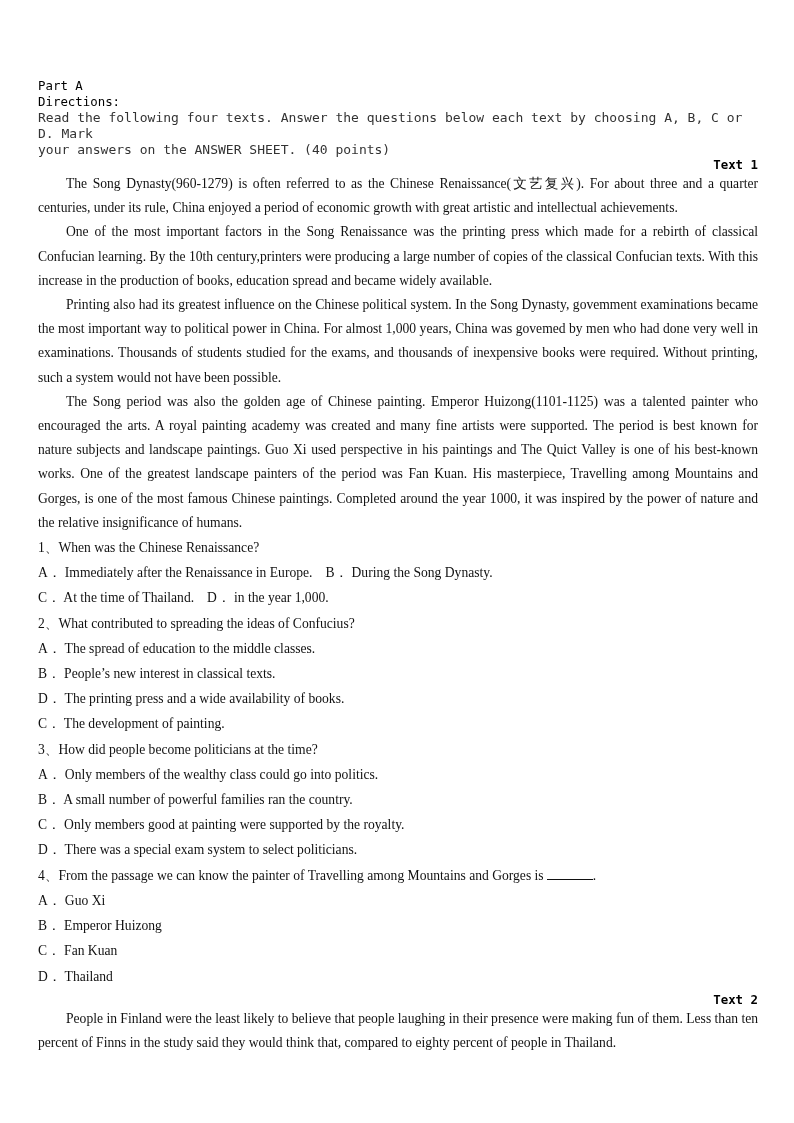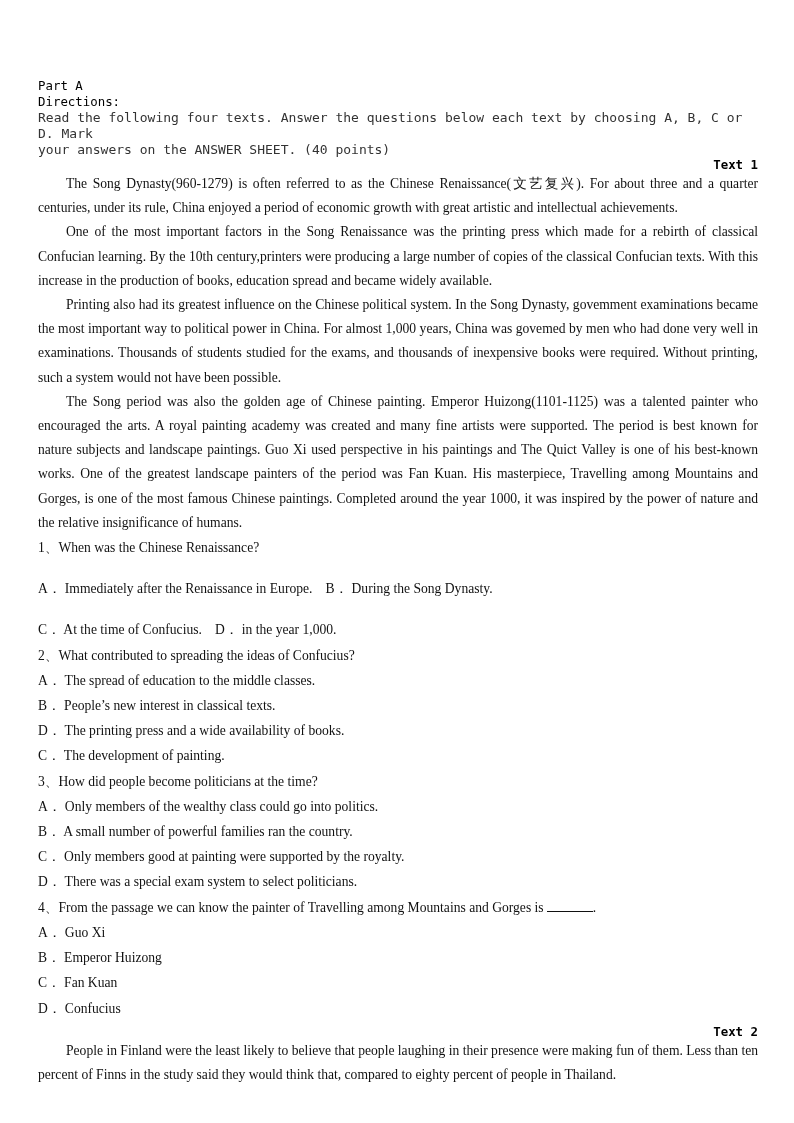--- a/index.html
+++ b/index.html
@@ -7,21 +7,21 @@
   .page { position: absolute; left: 38px; top: 78px; width: 720px; }
   .mono { font-family: "DejaVu Sans Mono", "Liberation Mono", monospace; font-size: 12.4px; line-height: 16px; letter-spacing: 0px; }
   .mono.bold { font-weight: normal; }
   .mono.light { color: #333; font-size: 13px; }
   .title-center { text-align: right; font-family: "DejaVu Sans Mono", "Liberation Mono", monospace; font-size: 12.4px; line-height: 14px; font-weight: bold; margin-left: 0; }
   .serif { font-family: "Liberation Serif", "DejaVu Serif", serif; font-size: 13.6px; line-height: 24.2px; color: #111; }
   .para { text-indent: 28px; text-align: justify; margin: 0; }
   .q, .opt { margin: 0; white-space: pre; }
   .q { line-height: 25.2px; }
   .opt { line-height: 25.2px; }
-  .opt-inline { display: inline-block; margin-top: 16px; }
+  .opt-inline { display: inline-block; }
   .opt-gap { display: inline-block; width: 13px; }
   .blank { display: inline-block; width: 46px; border-bottom: 1px solid #111; height: 1px; vertical-align: baseline; margin-left: 3px; }
   .section-text2 { margin-top: 4px; }
 </style>
 </head>
 <body>
 
 <div class="page">
 
   <div class="mono bold">Part A</div>
@@ -35,39 +35,39 @@
     <p class="para">The Song Dynasty(960-1279) is often referred to as the Chinese Renaissance(文艺复兴). For about three and a quarter centuries, under its rule, China enjoyed a period of economic growth with great artistic and intellectual achievements.</p>
     <p class="para">One of the most important factors in the Song Renaissance was the printing press which made for a rebirth of classical Confucian learning. By the 10th century,printers were producing a large number of copies of the classical Confucian texts. With this increase in the production of books, education spread and became widely available.</p>
     <p class="para">Printing also had its greatest influence on the Chinese political system. In the Song Dynasty, govemment examinations became the most important way to political power in China. For almost 1,000 years, China was govemed by men who had done very well in examinations. Thousands of students studied for the exams, and thousands of inexpensive books were required. Without printing, such a system would not have been possible.</p>
     <p class="para">The Song period was also the golden age of Chinese painting. Emperor Huizong(1101-1125) was a talented painter who encouraged the arts. A royal painting academy was created and many fine artists were supported. The period is best known for nature subjects and landscape paintings. Guo Xi used perspective in his paintings and The Quict Valley is one of his best-known works. One of the greatest landscape painters of the period was Fan Kuan. His masterpiece, Travelling among Mountains and Gorges, is one of the most famous Chinese paintings. Completed around the year 1000, it was inspired by the power of nature and the relative insignificance of humans.</p>
   </div>
 
   <div class="serif">
 
     <div class="q"><span>1、</span><span>When was the Chinese Renaissance?</span></div>
     <div class="opt"><span class="opt-inline"><span>A．</span> <span>Immediately after the Renaissance in Europe.</span></span><span class="opt-gap"></span><span class="opt-inline"><span>B．</span> <span>During the Song Dynasty.</span></span></div>
-    <div class="opt"><span class="opt-inline"><span>C．</span> <span>At the time of Confucius.</span></span><span class="opt-gap"></span><span class="opt-inline"><span>D．</span> <span>in the year 1,000.</span></span></div>
+    <div class="opt"><span class="opt-inline"><span>C．</span> <span>At the time of Thailand.</span></span><span class="opt-gap"></span><span class="opt-inline"><span>D．</span> <span>in the year 1,000.</span></span></div>
 
     <div class="q"><span>2、</span><span>What contributed to spreading the ideas of Confucius?</span></div>
     <div class="opt"><span>A．</span> <span>The spread of education to the middle classes.</span></div>
     <div class="opt"><span>B．</span> <span>People’s new interest in classical texts.</span></div>
     <div class="opt"><span>D．</span> <span>The printing press and a wide availability of books.</span></div>
     <div class="opt"><span>C．</span> <span>The development of painting.</span></div>
 
     <div class="q"><span>3、</span><span>How did people become politicians at the time?</span></div>
     <div class="opt"><span>A．</span> <span>Only members of the wealthy class could go into politics.</span></div>
     <div class="opt"><span>B．</span> <span>A small number of powerful families ran the country.</span></div>
     <div class="opt"><span>C．</span> <span>Only members good at painting were supported by the royalty.</span></div>
     <div class="opt"><span>D．</span> <span>There was a special exam system to select politicians.</span></div>
 
     <div class="q"><span>4、</span><span>From the passage we can know the painter of Travelling among Mountains and Gorges is</span><span class="blank"></span><span>.</span></div>
     <div class="opt"><span>A．</span> <span>Guo Xi</span></div>
     <div class="opt"><span>B．</span> <span>Emperor Huizong</span></div>
     <div class="opt"><span>C．</span> <span>Fan Kuan</span></div>
-    <div class="opt"><span>D．</span> <span>Confucius</span></div>
+    <div class="opt"><span>D．</span> <span>Thailand</span></div>
   </div>
 
   <div class="title-center section-text2">Text 2</div>
   <div class="serif">
     <p class="para">People in Finland were the least likely to believe that people laughing in their presence were  making fun of them. Less than ten percent of Finns in the study said they would think that, compared to eighty percent of people in Thailand.</p>
   </div>
 
 </div>
 
 </body></html>

